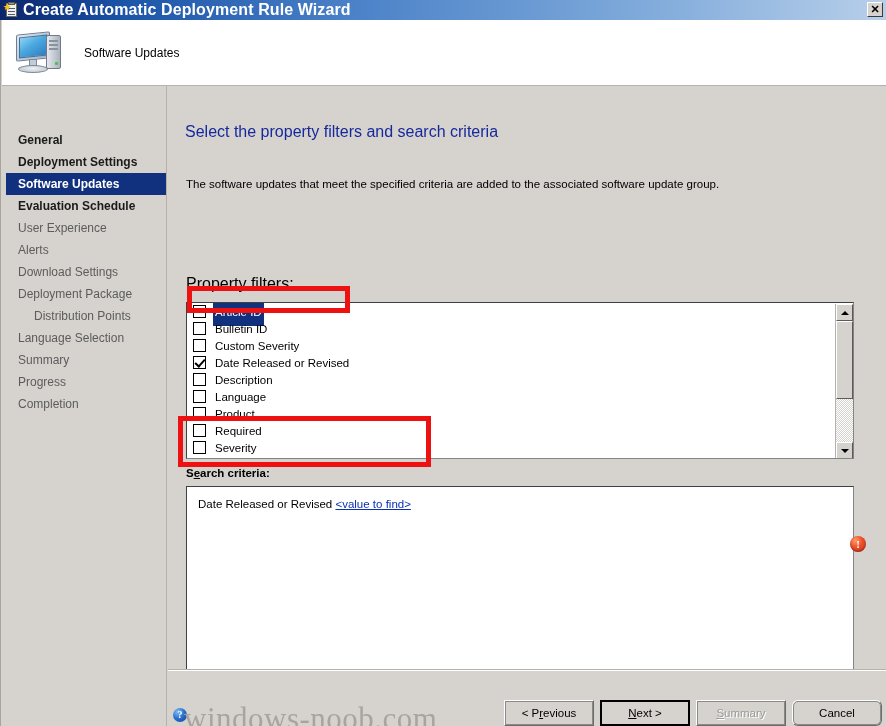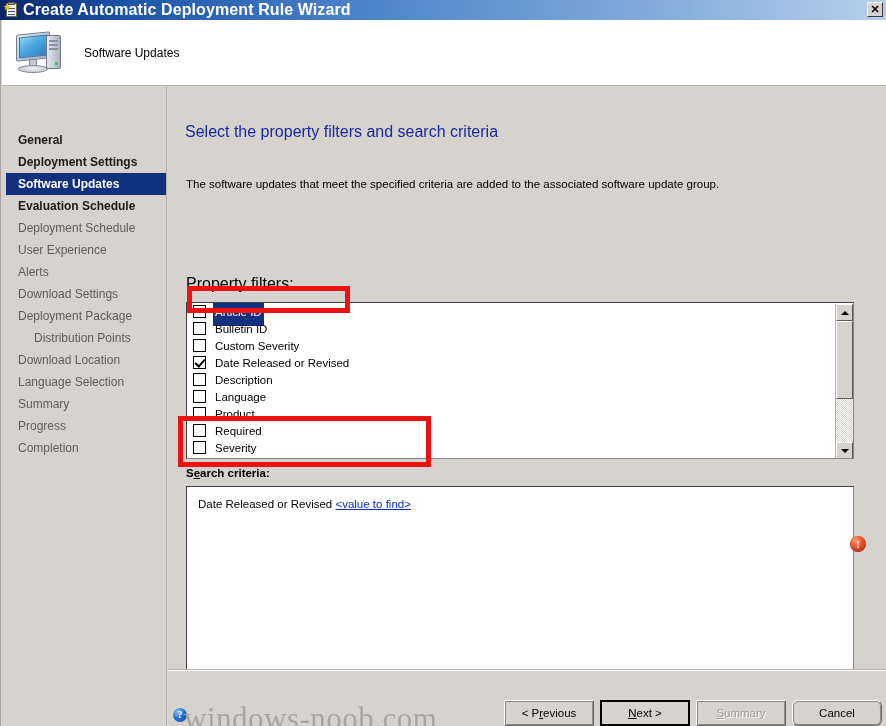--- a/index.html
+++ b/index.html
@@ -530,27 +530,25 @@
         <div class="tower-led"></div>
       </div>
       <div class="banner-text">Software Updates</div>
     </div>
 
     <div class="sidebar">
       <div class="nav-item done">General</div>
       <div class="nav-item done">Deployment Settings</div>
       <div class="nav-item current">Software Updates</div>
       <div class="nav-item done">Evaluation Schedule</div>
-      <div class="nav-item">Deployment Schedule</div>
       <div class="nav-item">User Experience</div>
       <div class="nav-item">Alerts</div>
       <div class="nav-item">Download Settings</div>
       <div class="nav-item">Deployment Package</div>
       <div class="nav-item sub">Distribution Points</div>
-      <div class="nav-item">Download Location</div>
       <div class="nav-item">Language Selection</div>
       <div class="nav-item">Summary</div>
       <div class="nav-item">Progress</div>
       <div class="nav-item">Completion</div>
     </div>
 
     <div class="content">
 
       <div class="page-title">Select the property filters and search criteria</div>
       <div class="page-desc">The software updates that meet the specified criteria are added to the associated software update group.</div>

